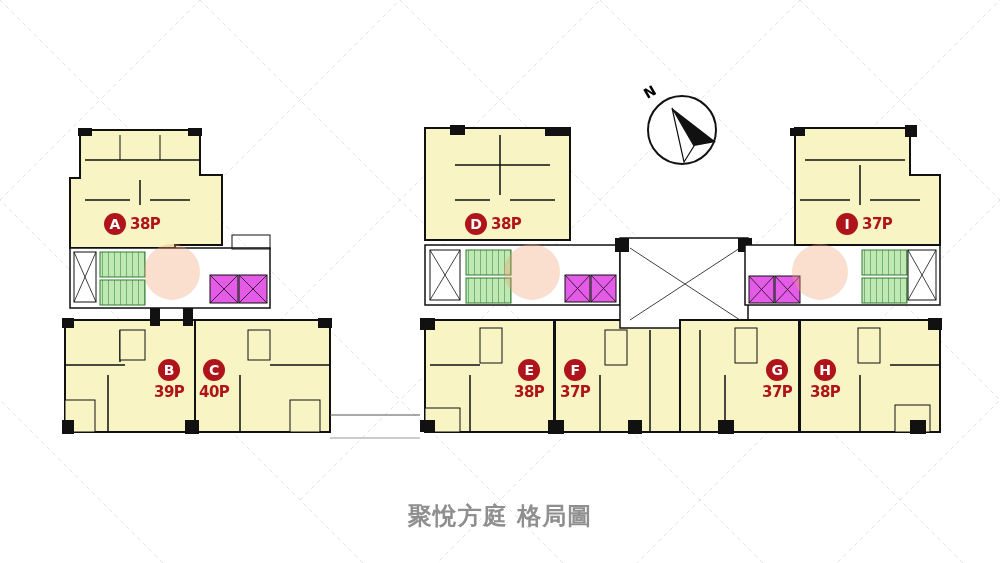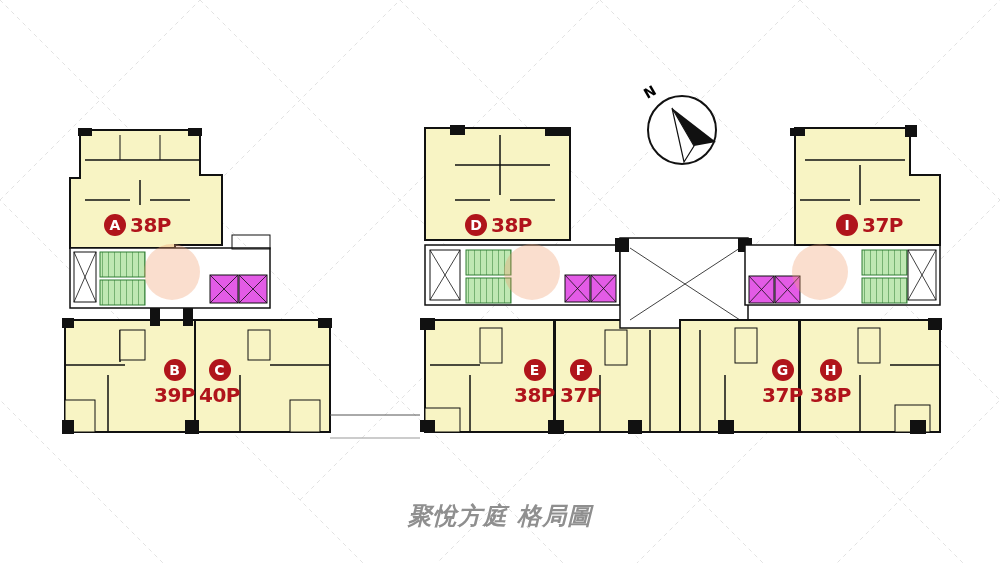--- a/index.html
+++ b/index.html
@@ -1,23 +1,23 @@
 <!DOCTYPE html>
 <html><head>
 <meta charset="utf-8">
 <style>
   html,body{margin:0;padding:0;background:#ffffff;}
   body{width:1000px;height:563px;position:relative;overflow:hidden;font-family:"DejaVu Sans",sans-serif;}
   .wm-layer{position:absolute;inset:0;pointer-events:none;}
   .plan{position:absolute;left:0;top:0;width:1000px;height:563px;}
   .unit-label{position:absolute;display:flex;align-items:center;gap:4px;font-family:"DejaVu Sans",sans-serif;font-weight:bold;color:#b0141b;}
   .badge{width:22px;height:22px;border-radius:50%;background:#b0141b;color:#fff;font-size:14px;display:flex;align-items:center;justify-content:center;font-weight:bold;}
-  .ping{font-size:20px;letter-spacing:-0.5px;}
+  .ping{font-size:15px;letter-spacing:-0.5px;}
   .stack{flex-direction:column;gap:2px;}
-  .title{position:absolute;left:0;width:1000px;top:500px;text-align:center;font-size:24px;font-weight:bold;color:#8f8f8f;letter-spacing:1px;font-family:"DejaVu Sans",sans-serif;font-style:italic;}
+  .title{position:absolute;left:0;width:1000px;top:500px;text-align:center;font-size:24px;font-weight:bold;color:#8f8f8f;letter-spacing:1px;font-family:"DejaVu Sans",sans-serif;}
   .compass{position:absolute;left:644px;top:84px;width:80px;height:84px;}
   .compass-n{position:absolute;left:0px;top:0px;font-size:14px;font-weight:bold;color:#000;transform:rotate(-30deg);font-family:"DejaVu Sans",sans-serif;}
 </style>
 </head>
 <body>
 
 <svg class="wm-layer" width="1000" height="563" viewBox="0 0 1000 563">
   <g stroke="#e2e2e2" stroke-width="1" stroke-dasharray="4 4" fill="none">
     <path d="M-100 100 L100 -100 M0 200 L200 0 M100 300 L400 0 M200 400 L600 0 M300 500 L800 0 M400 600 L1000 0 M500 700 L1100 100 M600 800 L1100 300 M700 900 L1100 500"></path>
     <path d="M0 0 L563 563 M200 0 L763 563 M400 0 L963 563 M600 0 L1100 500 M800 0 L1100 300 M-200 0 L363 563 M-400 0 L163 563"></path>

